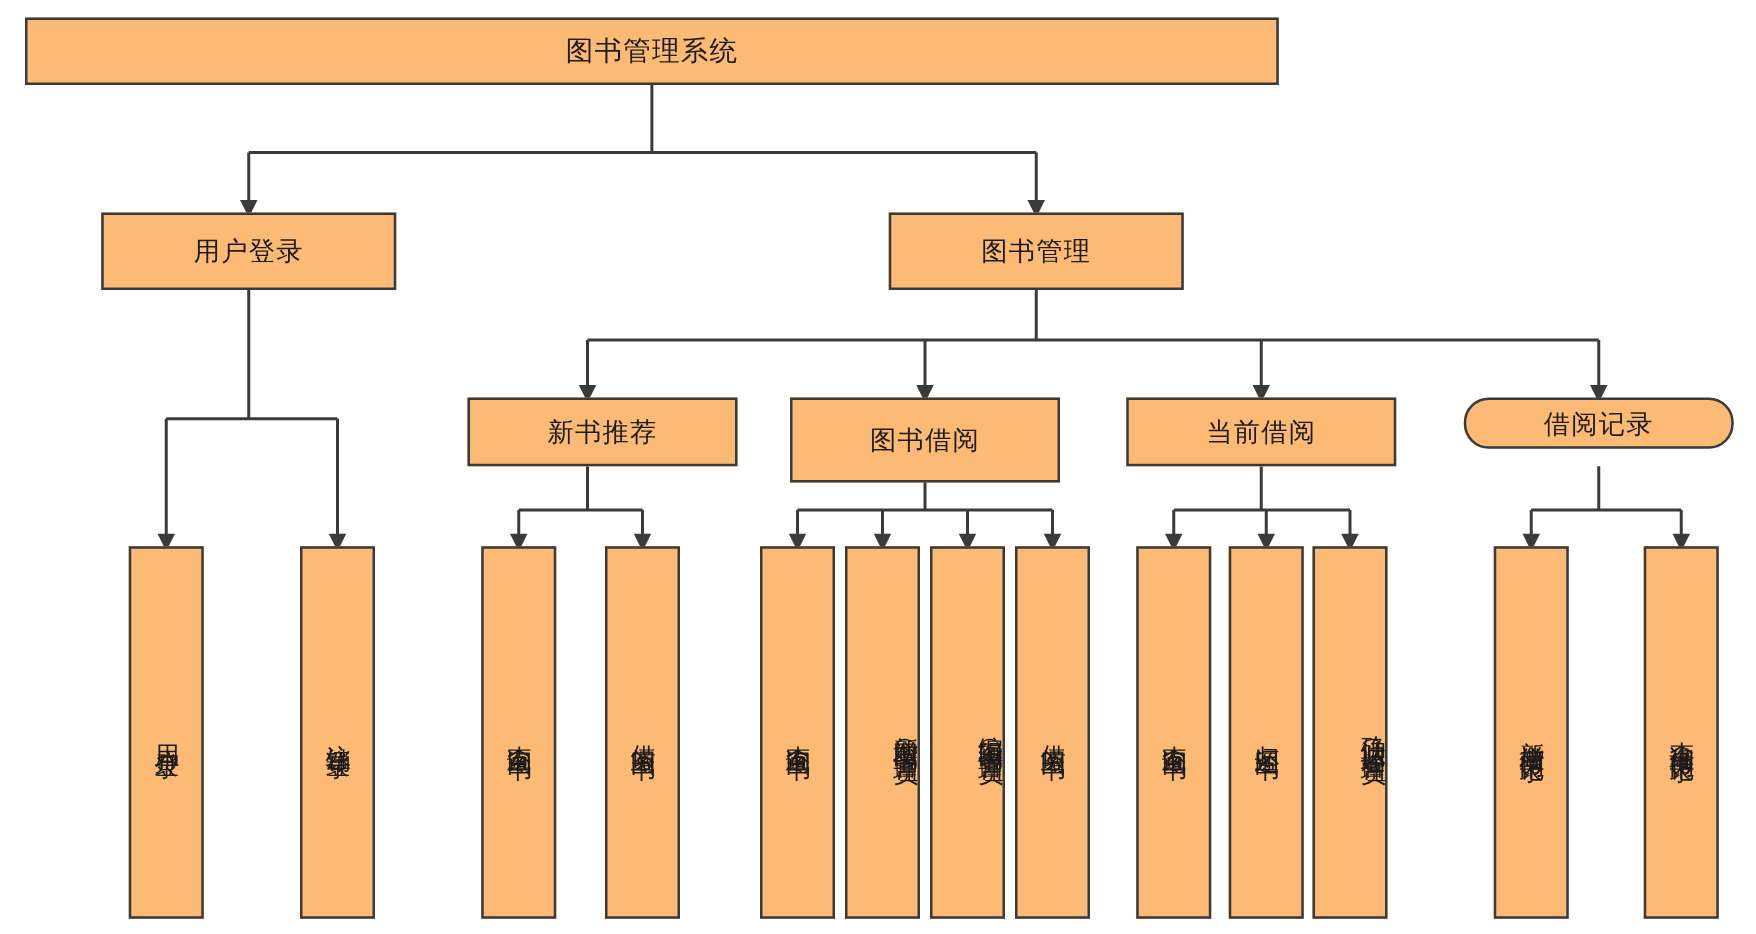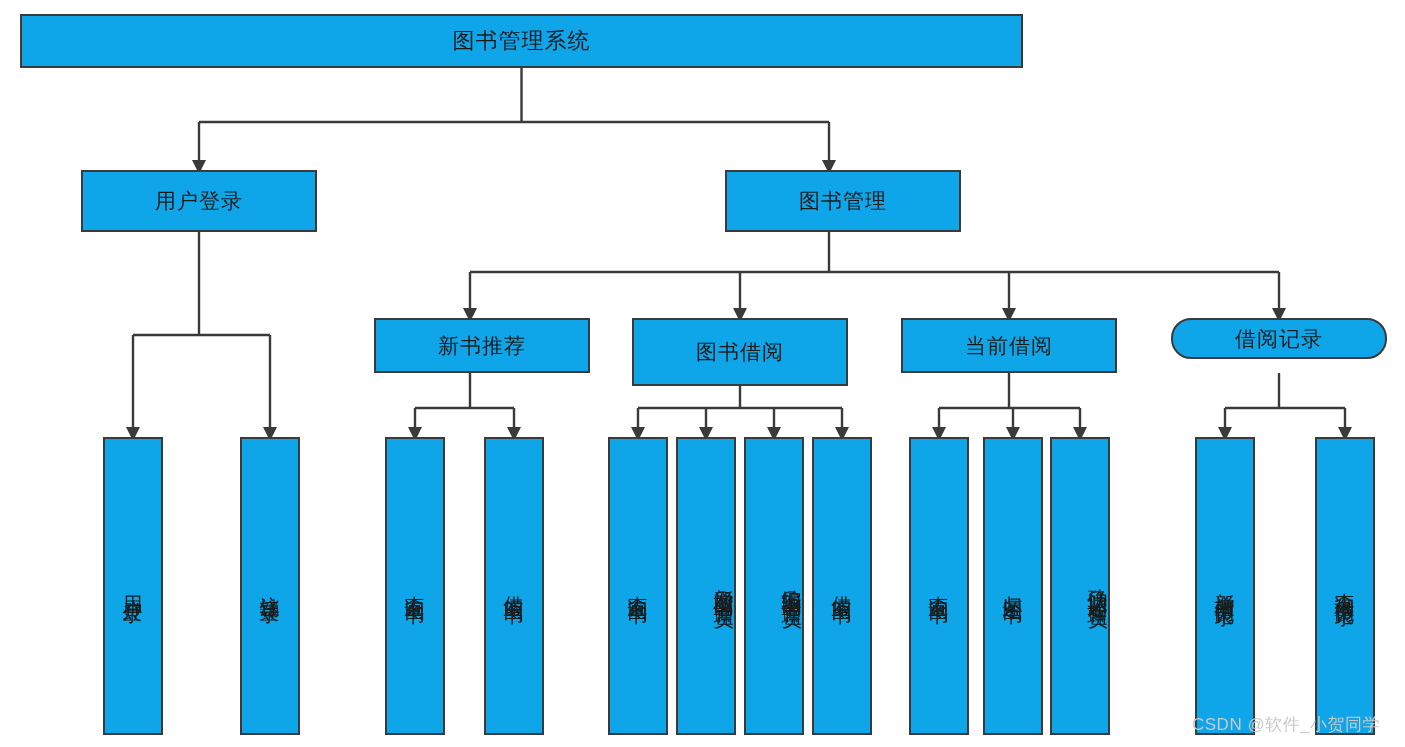--- a/index.html
+++ b/index.html
@@ -9,21 +9,21 @@
     background:#ffffff;
     font-family:"Liberation Sans","DejaVu Sans",sans-serif;
     overflow:hidden;
   }
   #stage{position:relative;width:1405px;height:747px;}
   #wires{position:absolute;left:0;top:0;width:1405px;height:747px;}
 
   .node{
     position:absolute;
     box-sizing:border-box;
-    background:#0ea5e9;
+    background:#fdba74;
     border:2px solid #3a3a3a;
     display:flex;
     align-items:center;
     justify-content:center;
     color:#1b1b1b;
   }
   .node.h{ 
     font-size:21px;
     letter-spacing:1px;
   }
@@ -91,34 +91,33 @@
         <path d="M 1080 408 L 1080 434" marker-end="url(#arrow)"></path>
         <path d="M 1279 373 L 1279 408"></path>
         <path d="M 1225 408 L 1345 408"></path>
         <path d="M 1225 408 L 1225 434" marker-end="url(#arrow)"></path>
         <path d="M 1345 408 L 1345 434" marker-end="url(#arrow)"></path>
       </g>
   </svg>
   <div id="nodes">
       <div class="node h root" style="left: 20px; top: 14px; width: 1003px; height: 54px;">图书管理系统</div>
       <div class="node h" style="left: 81px; top: 170px; width: 236px; height: 62px;">用户登录</div>
-      <div class="node h" style="left: 711px; top: 170px; width: 236px; height: 62px; margin-left: 14px;">图书管理</div>
+      <div class="node h" style="left: 711px; top: 170px; width: 236px; height: 62px;">图书管理</div>
       <div class="node h" style="left: 362px; top: 318px; width: 216px; height: 55px; margin-left: 12px;">新书推荐</div>
       <div class="node h" style="left: 632px; top: 318px; width: 216px; height: 68px;">图书借阅</div>
       <div class="node h" style="left: 901px; top: 318px; width: 216px; height: 55px;">当前借阅</div>
       <div class="node h" style="left: 1171px; top: 318px; width: 216px; height: 41px; border-radius: 20px;">借阅记录</div>
       <div class="node v mid" style="left: 103px; top: 437px; width: 60px; height: 298px;">用户登录</div>
       <div class="node v mid" style="left: 240px; top: 437px; width: 60px; height: 298px;">注销登录</div>
       <div class="node v mid" style="left: 385px; top: 437px; width: 60px; height: 298px;">查询图书</div>
       <div class="node v mid" style="left: 484px; top: 437px; width: 60px; height: 298px;">借阅图书</div>
       <div class="node v mid" style="left: 608px; top: 437px; width: 60px; height: 298px;">查询图书</div>
       <div class="node v " style="left: 676px; top: 437px; width: 60px; height: 298px;">新增图书（管理员）</div>
       <div class="node v " style="left: 744px; top: 437px; width: 60px; height: 298px;">编辑图书（管理员）</div>
       <div class="node v mid" style="left: 812px; top: 437px; width: 60px; height: 298px;">借阅图书</div>
       <div class="node v mid" style="left: 909px; top: 437px; width: 60px; height: 298px;">查询图书</div>
       <div class="node v mid" style="left: 983px; top: 437px; width: 60px; height: 298px;">归还图书</div>
       <div class="node v " style="left: 1050px; top: 437px; width: 60px; height: 298px;">确认归还（管理员）</div>
       <div class="node v mid" style="left: 1195px; top: 437px; width: 60px; height: 298px;">新增借阅记录</div>
       <div class="node v mid" style="left: 1315px; top: 437px; width: 60px; height: 298px;">查询借阅记录</div>
     </div>
 
-  <div class="watermark" style="left: 1192px; top: 713px;">CSDN @软件_小贺同学</div>
 </div>
 
 </body></html>

